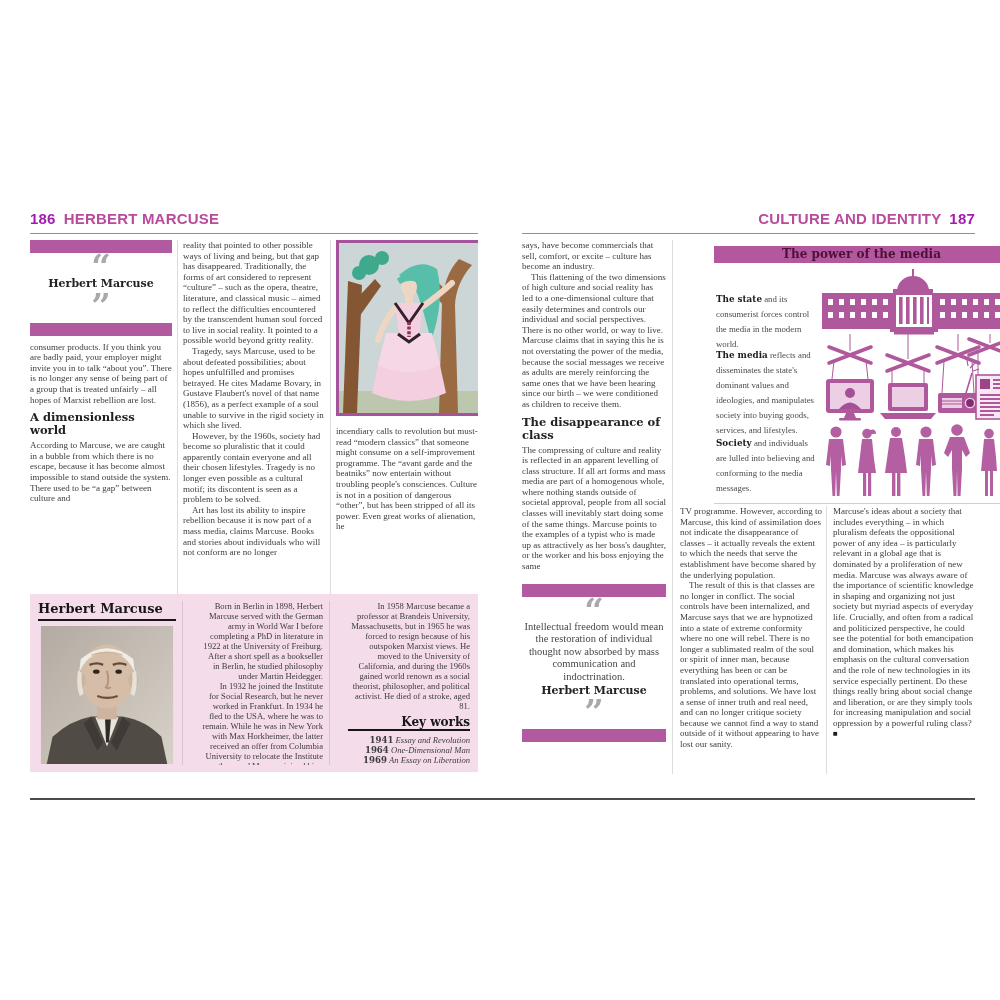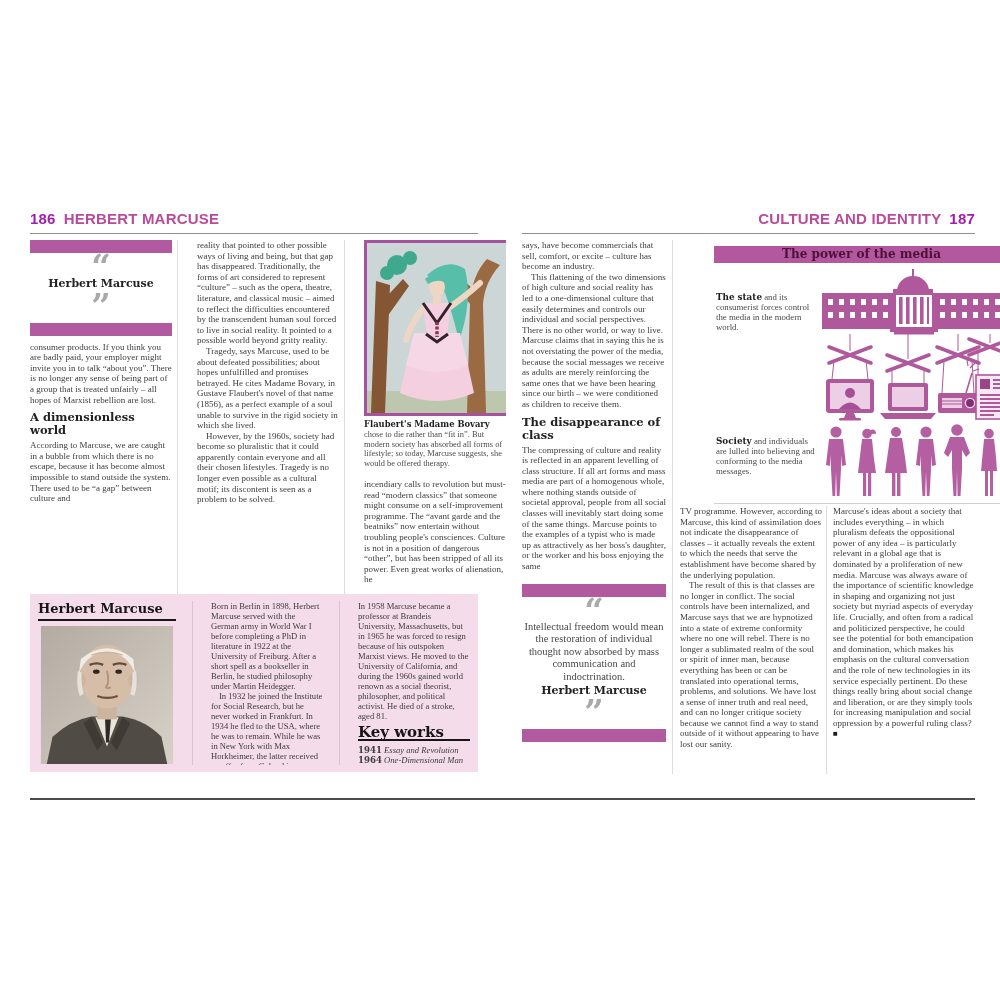--- a/index.html
+++ b/index.html
@@ -21,21 +21,21 @@
   
   .bodytxt{font-size:9px;line-height:10.6px;}
   .bodytxt p{margin:0;}
   .bodytxt p.ind{text-indent:9px;}
   .subhead{font-family:"DejaVu Serif",serif;font-weight:bold;font-size:11.5px;line-height:13px;
            color:#222;margin:6px 0 3px 0;}
 
   
   .cols{position:absolute;top:30px;left:0;display:flex;height:356px;}
   .colL{width:142px;overflow:hidden;}
-  .colL + .colL{border-left:1px solid #dcdcdc;margin-left:5px;padding-left:19px;}
+  .colL + .colL{border-left:1px solid #dcdcdc;margin-left:5px;padding-left:5px;}
 
   .accent-bar{height:13px;background:#b25a9f;margin:0 0 2px 0;}
   .accent-bar.bottom{margin:6px 0 6px 0;}
   .quoteblock{text-align:center;font-size:10.5px;line-height:12.6px;color:#474747;}
   .qmark{font-family:"DejaVu Serif",serif;font-weight:bold;color:#a9a9a9;font-size:34px;line-height:22px;display:block;}
   .qmark.close{margin-top:4px;}
   .qattr{font-family:"DejaVu Serif",serif;font-weight:bold;font-size:11px;color:#222;display:block;margin-top:1px;}
 
   
   .figure{border:3px solid #a4539c;width:139px;height:170px;overflow:hidden;background:#ccd6d6;}
@@ -43,37 +43,37 @@
   .figcap b{font-family:"DejaVu Serif",serif;font-size:8.4px;color:#1d1d1d;}
   .after-fig{margin-top:10px;}
 
   
   .bio{position:absolute;left:0;top:384px;width:448px;height:178px;background:#f4dcea;box-sizing:border-box;
        padding:7px 8px;display:flex;}
   .bio-col-photo{width:140px;}
   .bio-title{font-family:"DejaVu Serif",serif;font-weight:bold;font-size:13px;color:#161616;
              border-bottom:2px solid #161616;padding-bottom:3px;margin-bottom:5px;}
   .bio-photo{width:138px;height:138px;display:block;}
-  .bio-col-txt{width:141px;overflow:hidden;font-size:8.6px;line-height:10px;margin-left:16px;
-               border-left:1px solid #dcc3d3;padding-left:18px;}
+  .bio-col-txt{width:141px;overflow:hidden;font-size:8.6px;line-height:10px;margin-left:6px;
+               border-left:1px solid #dcc3d3;padding-left:18px;text-align:right;}
   .bio-col-txt p{margin:0;}
   .bio-col-txt p.ind{text-indent:8px;}
-  .kw-head{font-family:"DejaVu Serif",serif;font-weight:bold;font-size:15px;color:#161616;
+  .kw-head{font-family:"DejaVu Serif",serif;font-weight:bold;font-size:12px;color:#161616;
            border-bottom:2px solid #161616;padding-bottom:2px;margin:6px 0 4px 0;}
   .kw-item{margin:0;}
   .kw-item b{font-family:"DejaVu Serif",serif;}
   .kw-item i{font-style:italic;}
 
   
   .r-col1{position:absolute;left:0;top:30px;width:144px;height:534px;overflow:hidden;}
   .r-div1{position:absolute;left:150px;top:30px;width:1px;height:534px;background:#dcdcdc;}
   .infographic{position:absolute;left:158px;top:36px;width:295px;height:258px;margin-left:34px;}
   .ig-header{height:17px;background:#b3589e;text-align:center;
              font-family:"DejaVu Serif",serif;font-weight:bold;font-size:12px;line-height:17px;color:#4d1038;}
-  .ig-cap{position:absolute;left:2px;width:104px;font-size:8.8px;line-height:10px;color:#4a4a4a;}
+  .ig-cap{position:absolute;left:2px;width:104px;font-size:8.8px;line-height:15px;color:#4a4a4a;}
   .ig-cap b{font-family:"DejaVu Serif",serif;color:#1d1d1d;}
   .ig-cap1{top:46px;} .ig-cap2{top:102px;} .ig-cap3{top:190px;}
   .ig-art{position:absolute;left:106px;top:21px;width:188px;height:232px;}
   .ig-rule{position:absolute;left:0;right:0;bottom:0;height:1px;background:#cfcfcf;}
   .r-col2{position:absolute;left:158px;top:296px;width:142px;height:268px;overflow:hidden;}
   .r-div2{position:absolute;left:304px;top:296px;width:1px;height:268px;background:#dcdcdc;}
   .r-col3{position:absolute;left:311px;top:296px;width:142px;height:268px;overflow:hidden;}
   .endmark{color:#1d1d1d;font-size:8px;}
 
   .bottom-rule{position:absolute;left:30px;top:798px;width:945px;height:2px;background:#4b4b4b;}
@@ -103,20 +103,21 @@
           <p>consumer products. If you think you are badly paid, your employer might invite you in to talk “about you”. There is no longer any sense of being part of a group that is treated unfairly – all hopes of Marxist rebellion are lost.</p>
           <div class="subhead">A dimensionless world</div>
           <p>According to Marcuse, we are caught in a bubble from which there is no escape, because it has become almost impossible to stand outside the system. There used to be “a gap” between culture and</p>
         </div>
       </div>
 
       <div class="colL bodytxt">
         <p>reality that pointed to other possible ways of living and being, but that gap has disappeared. Traditionally, the forms of art considered to represent “culture” – such as the opera, theatre, literature, and classical music – aimed to reflect the difficulties encountered by the transcendent human soul forced to live in social reality. It pointed to a possible world beyond gritty reality.</p>
         <p class="ind">Tragedy, says Marcuse, used to be about defeated possibilities; about hopes unfulfilled and promises betrayed. He cites Madame Bovary, in Gustave Flaubert's novel of that name (1856), as a perfect example of a soul unable to survive in the rigid society in which she lived.</p>
         <p class="ind">However, by the 1960s, society had become so pluralistic that it could apparently contain everyone and all their chosen lifestyles. Tragedy is no longer even possible as a cultural motif; its discontent is seen as a problem to be solved.</p>
+        <p class="ind">Art has lost its ability to inspire rebellion because it is now part of a mass media, claims Marcuse. Books and stories about individuals who will not conform are no longer</p>
       </div>
 
       <div class="colL">
         <div class="figure">
           <svg width="139" height="170" viewBox="0 0 139 170">
             <rect x="0" y="0" width="139" height="170" fill="#ccd6d6"></rect>
             <rect x="0" y="148" width="139" height="22" fill="#bcc7ae"></rect>
 
             <path d="M100 170 L103 60 Q105 32 120 16 L133 22 Q117 40 116 62 L119 170 Z" fill="#9a6a42"></path>
             <path d="M104 62 L76 30 L83 24 L110 50 Z" fill="#9a6a42"></path>
@@ -140,21 +141,20 @@
             <path d="M56 60 L70 80 L84 60" stroke="#33222a" stroke-width="3" fill="none"></path>
             <path d="M59 91 L70 99 L81 91" stroke="#33222a" stroke-width="3" fill="none"></path>
             <path d="M70 79 L70 94" stroke="#8e2f55" stroke-width="3.5" stroke-dasharray="3 1.6"></path>
 
             <rect x="66" y="50" width="8" height="12" fill="#eed6c4"></rect>
             <ellipse cx="70" cy="44" rx="8" ry="10" fill="#eed6c4"></ellipse>
             <path d="M62 40 Q70 30 78 40 L76 36 Q70 32 64 36 Z" fill="#3a2d2c"></path>
             <path d="M58 36 Q72 24 86 32 L82 42 Q72 34 61 41 Z" fill="#57bfa9"></path>
           </svg>
         </div>
-        <div class="figcap"><b>Flaubert's Madame Bovary</b><span> chose to die rather than “fit in”. But modern society has absorbed all forms of lifestyle; so today, Marcuse suggests, she would be offered therapy.</span></div>
         <div class="bodytxt after-fig">
           <p>incendiary calls to revolution but must-read “modern classics” that someone might consume on a self-improvement programme. The “avant garde and the beatniks” now entertain without troubling people's consciences. Culture is not in a position of dangerous “other”, but has been stripped of all its power. Even great works of alienation, he</p>
         </div>
       </div>
     </div>
 
     <div class="bio">
       <div class="bio-col-photo">
         <div class="bio-title">Herbert Marcuse</div>
         <svg class="bio-photo" viewBox="0 0 136 142">
@@ -222,20 +222,21 @@
         <span class="qattr">Herbert Marcuse</span>
         <span class="qmark close">”</span>
       </div>
       <div class="accent-bar bottom"></div>
     </div>
     <div class="r-div1"></div>
 
     <div class="infographic">
       <div class="ig-header">The power of the media</div>
       <div class="ig-cap ig-cap1"><b>The state</b><span> and its consumerist forces control the media in the modern world.</span></div>
+      <div class="ig-cap ig-cap2"><b>The media</b><span> reflects and disseminates the state's dominant values and ideologies, and manipulates society into buying goods, services, and lifestyles.</span></div>
       <div class="ig-cap ig-cap3"><b>Society</b><span> and individuals are lulled into believing and conforming to the media messages.</span></div>
       <svg class="ig-art" viewBox="0 0 188 232">
         <defs>
           <g id="xbar">
             <path d="M-21 -8 L21 8 M-21 8 L21 -8" stroke="#b0589c" stroke-width="3.6" stroke-linecap="round" fill="none"></path>
           </g>
         </defs>
 
         <g fill="#b0589c">
           <rect x="92" y="2" width="2" height="9"></rect>

